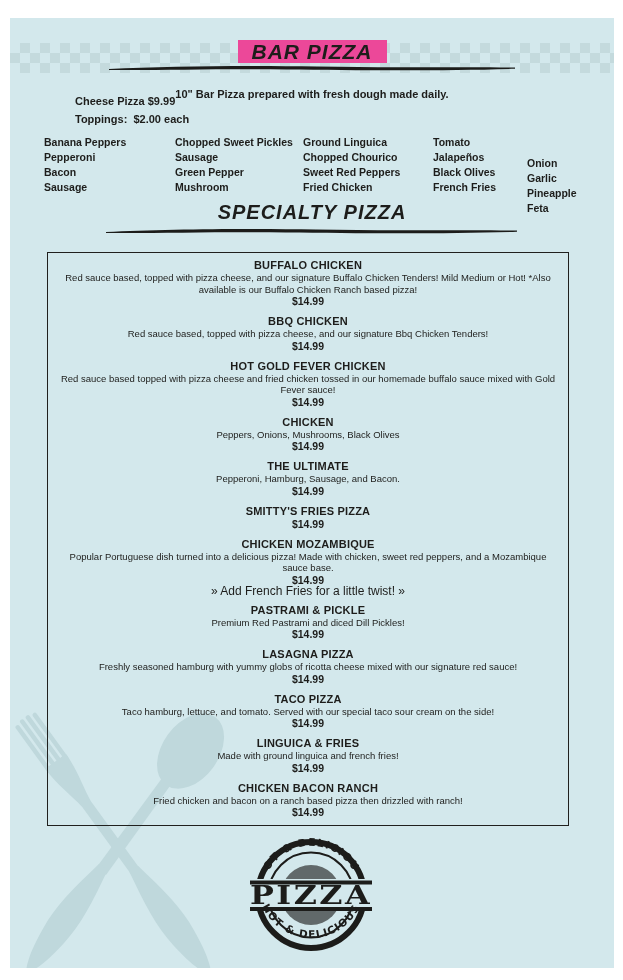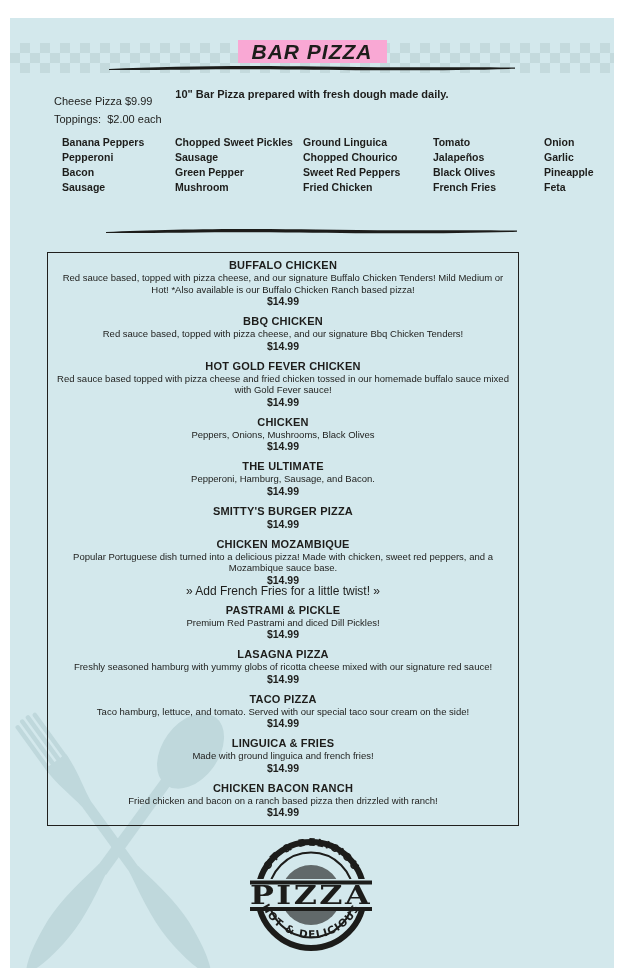--- a/index.html
+++ b/index.html
@@ -17,46 +17,46 @@
     background-image:
       linear-gradient(45deg,#c4dadd 25%,transparent 25%,transparent 75%,#c4dadd 75%),
       linear-gradient(45deg,#c4dadd 25%,transparent 25%,transparent 75%,#c4dadd 75%);
     background-size:20px 20px;
     background-position:0 0,10px 10px;
   }
   .bar-title{
     position:absolute;left:0;top:22px;width:100%;text-align:center;
     font-size:21px;font-weight:bold;font-style:italic;letter-spacing:1px;
   }
-  .bar-title span{background:#f9a8d4;padding:0 14px;}
+  .bar-title span{background:#ec4899;padding:0 14px;}
   .brush{position:absolute;}
   .brush-bar{left:97px;top:46px;}
   .brush-spec{left:94px;top:209px;}
   .bar-subtitle{
     position:absolute;left:0;top:70px;width:100%;text-align:center;
     font-size:11px;font-weight:bold;
   }
   .price-line{
-    position:absolute;left:44px;font-size:11px;font-weight:normal;white-space:pre-wrap;
+    position:absolute;left:65px;font-size:11px;font-weight:bold;white-space:pre-wrap;
   }
   .price-line.l1{top:70px;}
   .price-line.l2{top:89px;}
   .toppings{position:absolute;left:0;top:117px;width:100%;height:70px;}
   .tcol{position:absolute;top:0;font-size:10.5px;font-weight:bold;line-height:15px;white-space:nowrap;}
-  .tcol.c0{left:52px;}
+  .tcol.c0{left:34px;}
   .tcol.c1{left:165px;}
   .tcol.c2{left:293px;}
   .tcol.c3{left:423px;}
-  .tcol.c4{left:534px;}
+  .tcol.c4{left:517px;margin-top:21px;}
   .spec-title{
     position:absolute;left:0;top:183px;width:100%;text-align:center;
     font-size:20px;font-weight:bold;font-style:italic;letter-spacing:1px;
   }
   .spec-box{
-    position:absolute;left:37px;top:234px;width:472px;height:574px;
+    position:absolute;left:37px;top:234px;width:522px;height:574px;
     border:1.5px solid #20201e;padding:6px 8px 0 8px;box-sizing:border-box;
     text-align:center;z-index:2;
   }
   .spec-item{margin-bottom:8px;}
   .spec-name{font-size:11px;font-weight:bold;line-height:13px;letter-spacing:.2px;}
   .spec-desc{font-size:9.5px;line-height:11.5px;}
   .spec-price{font-size:10.5px;font-weight:bold;line-height:12px;}
   .spec-note{font-size:12px;font-weight:normal;line-height:10px;text-align:center;}
   .watermark{position:absolute;left:-100px;top:620px;z-index:0;}
   .stamp{position:absolute;left:216px;top:815px;z-index:1;}
@@ -124,20 +124,21 @@
       <div>Fried Chicken</div>
     </div>
     <div class="tcol c4">
       <div>Onion</div>
       <div>Garlic</div>
       <div>Pineapple</div>
       <div>Feta</div>
     </div>
   </div>
 
+  <div class="spec-title">SPECIALTY PIZZA</div>
   <svg class="brush brush-spec" width="415" height="9" viewBox="0 0 415 9">
     <path d="M2 5 C 60 2.2 145 1.2 212 2.6 C 292 4.2 365 2.4 413 3.6 L 413 4.8 C 345 7 252 6.4 182 5.5 C 112 4.7 40 6.6 2 5.9 Z" fill="#1c1c1a"></path>
   </svg>
 
   <div class="spec-box">
     <div class="spec-item">
       <div class="spec-name">BUFFALO CHICKEN</div>
       <div class="spec-desc">Red sauce based, topped with pizza cheese, and our signature Buffalo Chicken Tenders! Mild Medium or Hot! *Also available is our Buffalo Chicken Ranch based pizza!</div>
       <div class="spec-price">$14.99</div>
     </div>
@@ -155,21 +156,21 @@
       <div class="spec-name">CHICKEN</div>
       <div class="spec-desc">Peppers, Onions, Mushrooms, Black Olives</div>
       <div class="spec-price">$14.99</div>
     </div>
     <div class="spec-item">
       <div class="spec-name">THE ULTIMATE</div>
       <div class="spec-desc">Pepperoni, Hamburg, Sausage, and Bacon.</div>
       <div class="spec-price">$14.99</div>
     </div>
     <div class="spec-item">
-      <div class="spec-name">SMITTY'S BURGER PIZZA</div>
+      <div class="spec-name">SMITTY'S FRIES PIZZA</div>
       <div class="spec-price">$14.99</div>
     </div>
     <div class="spec-item">
       <div class="spec-name">CHICKEN MOZAMBIQUE</div>
       <div class="spec-desc">Popular Portuguese dish turned into a delicious pizza! Made with chicken, sweet red peppers, and a Mozambique sauce base.</div>
       <div class="spec-price">$14.99</div>
       <div class="spec-note">» Add French Fries for a little twist! »</div>
     </div>
     <div class="spec-item">
       <div class="spec-name">PASTRAMI &amp; PICKLE</div>

